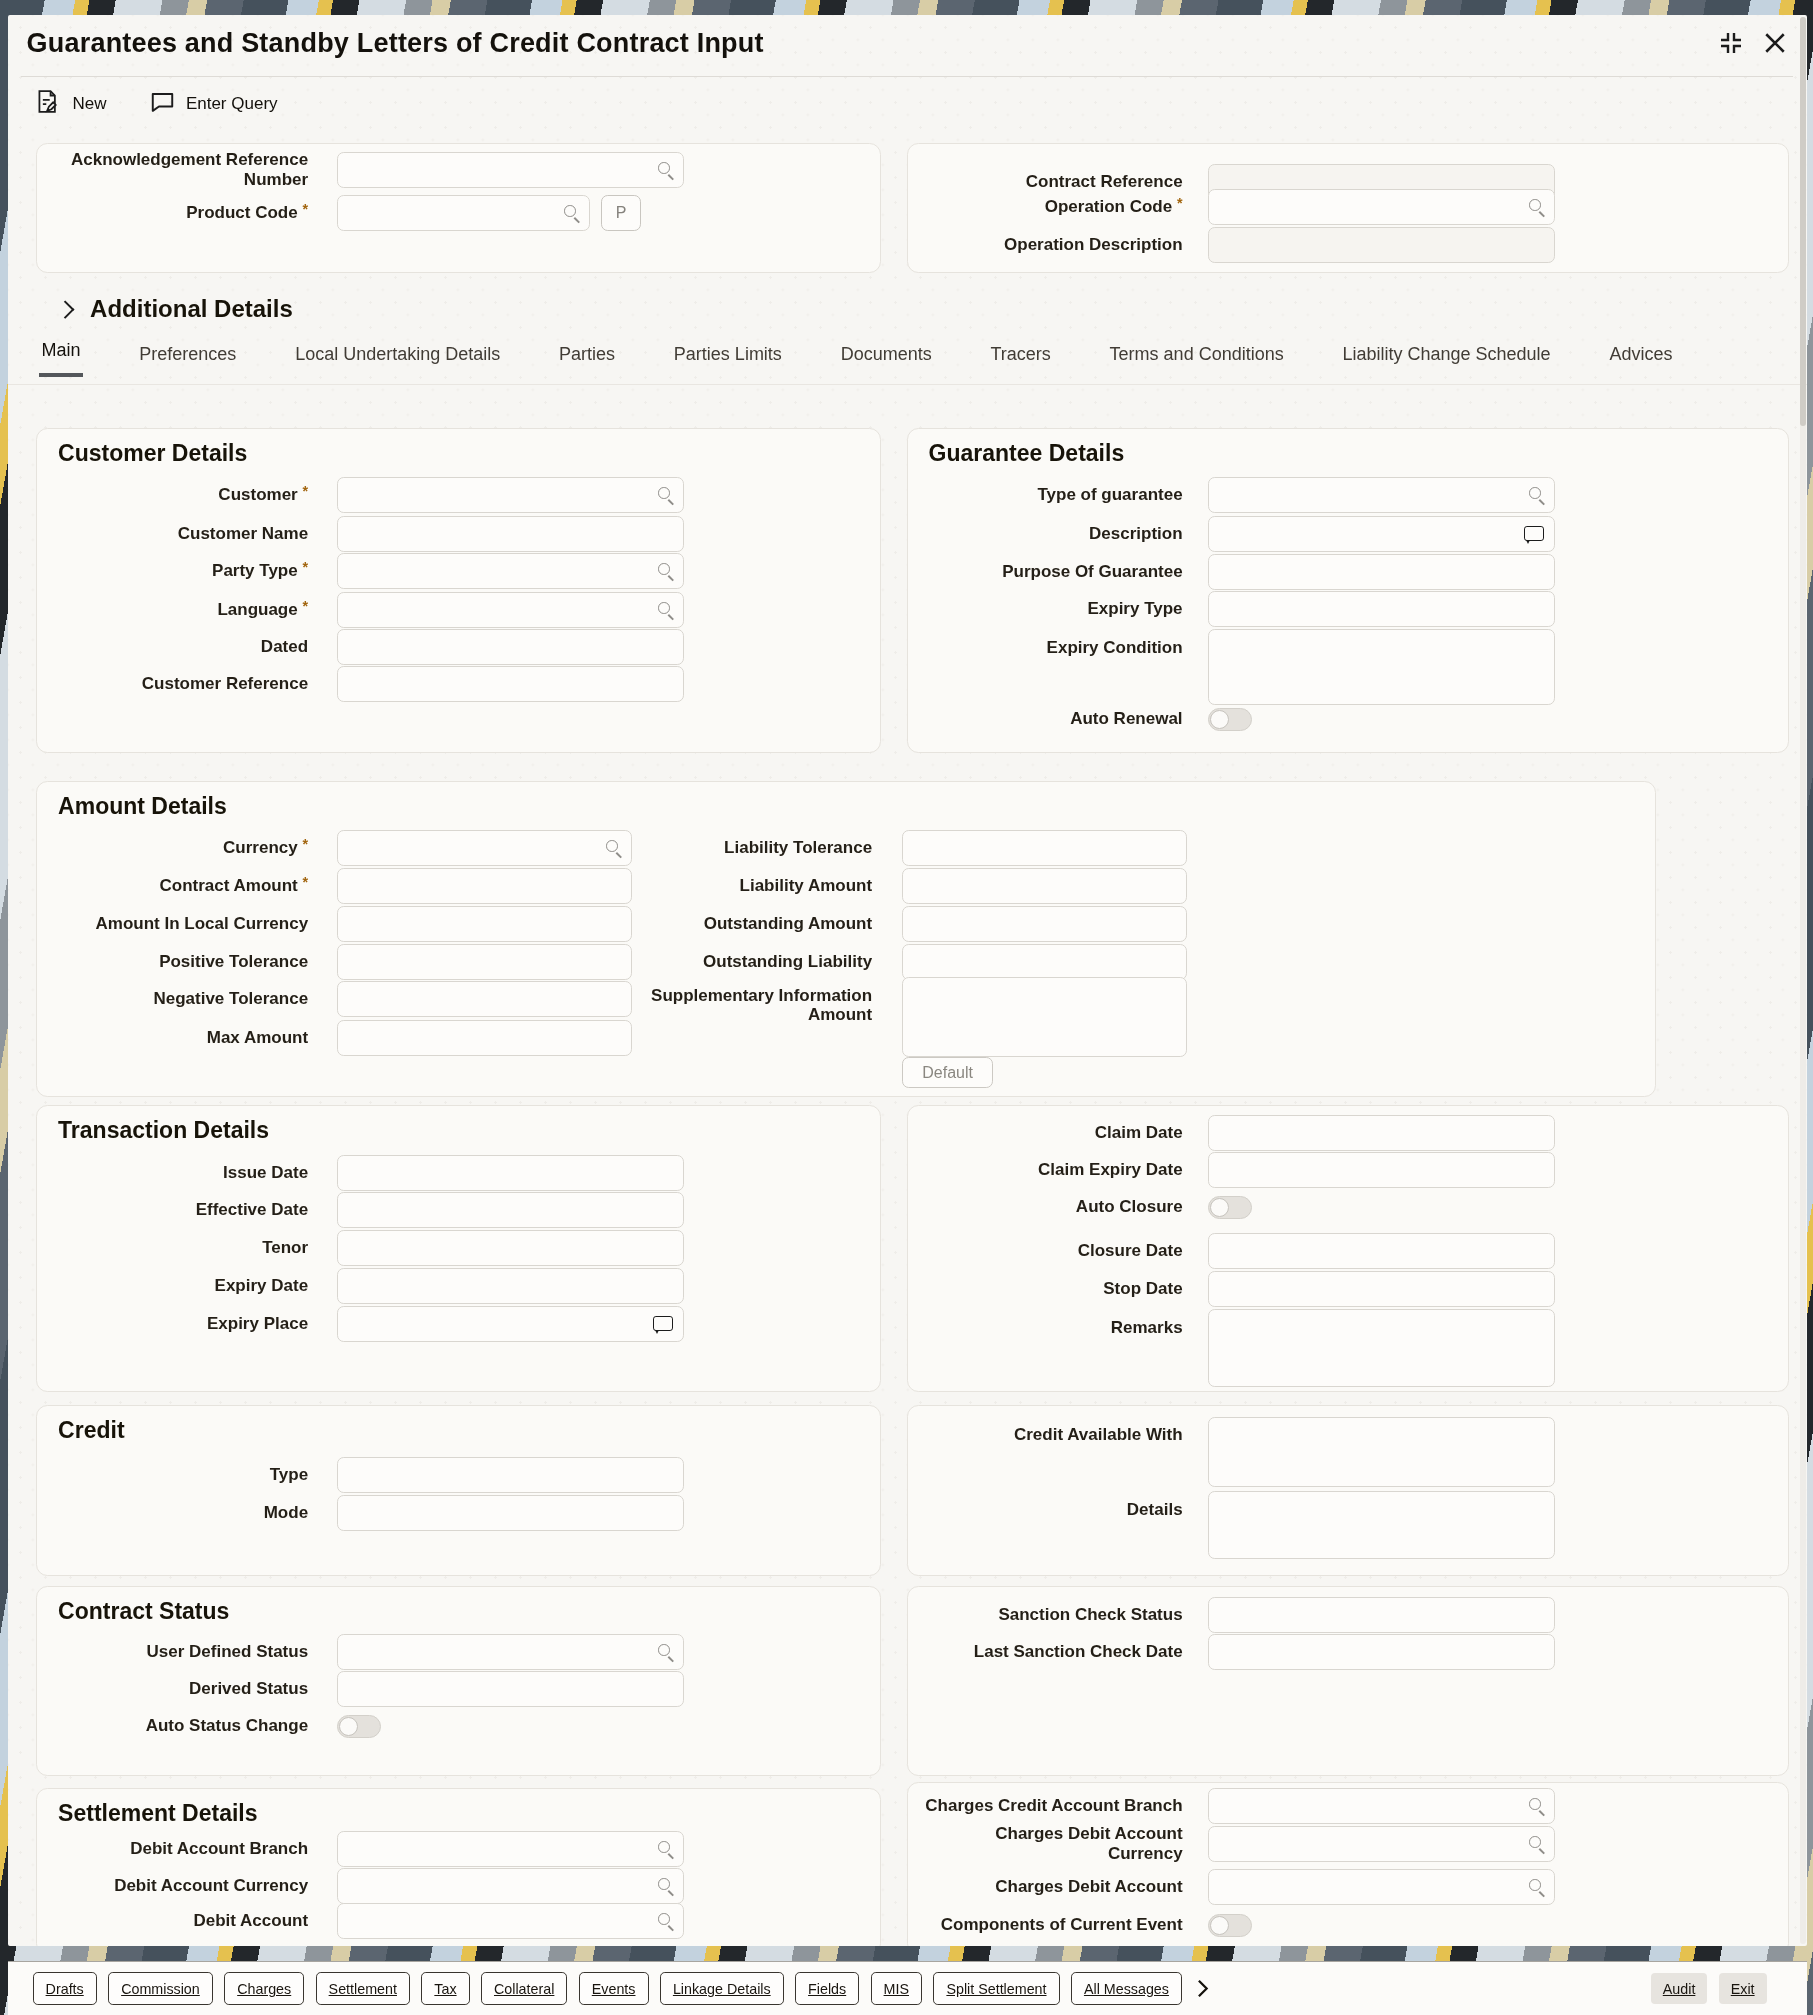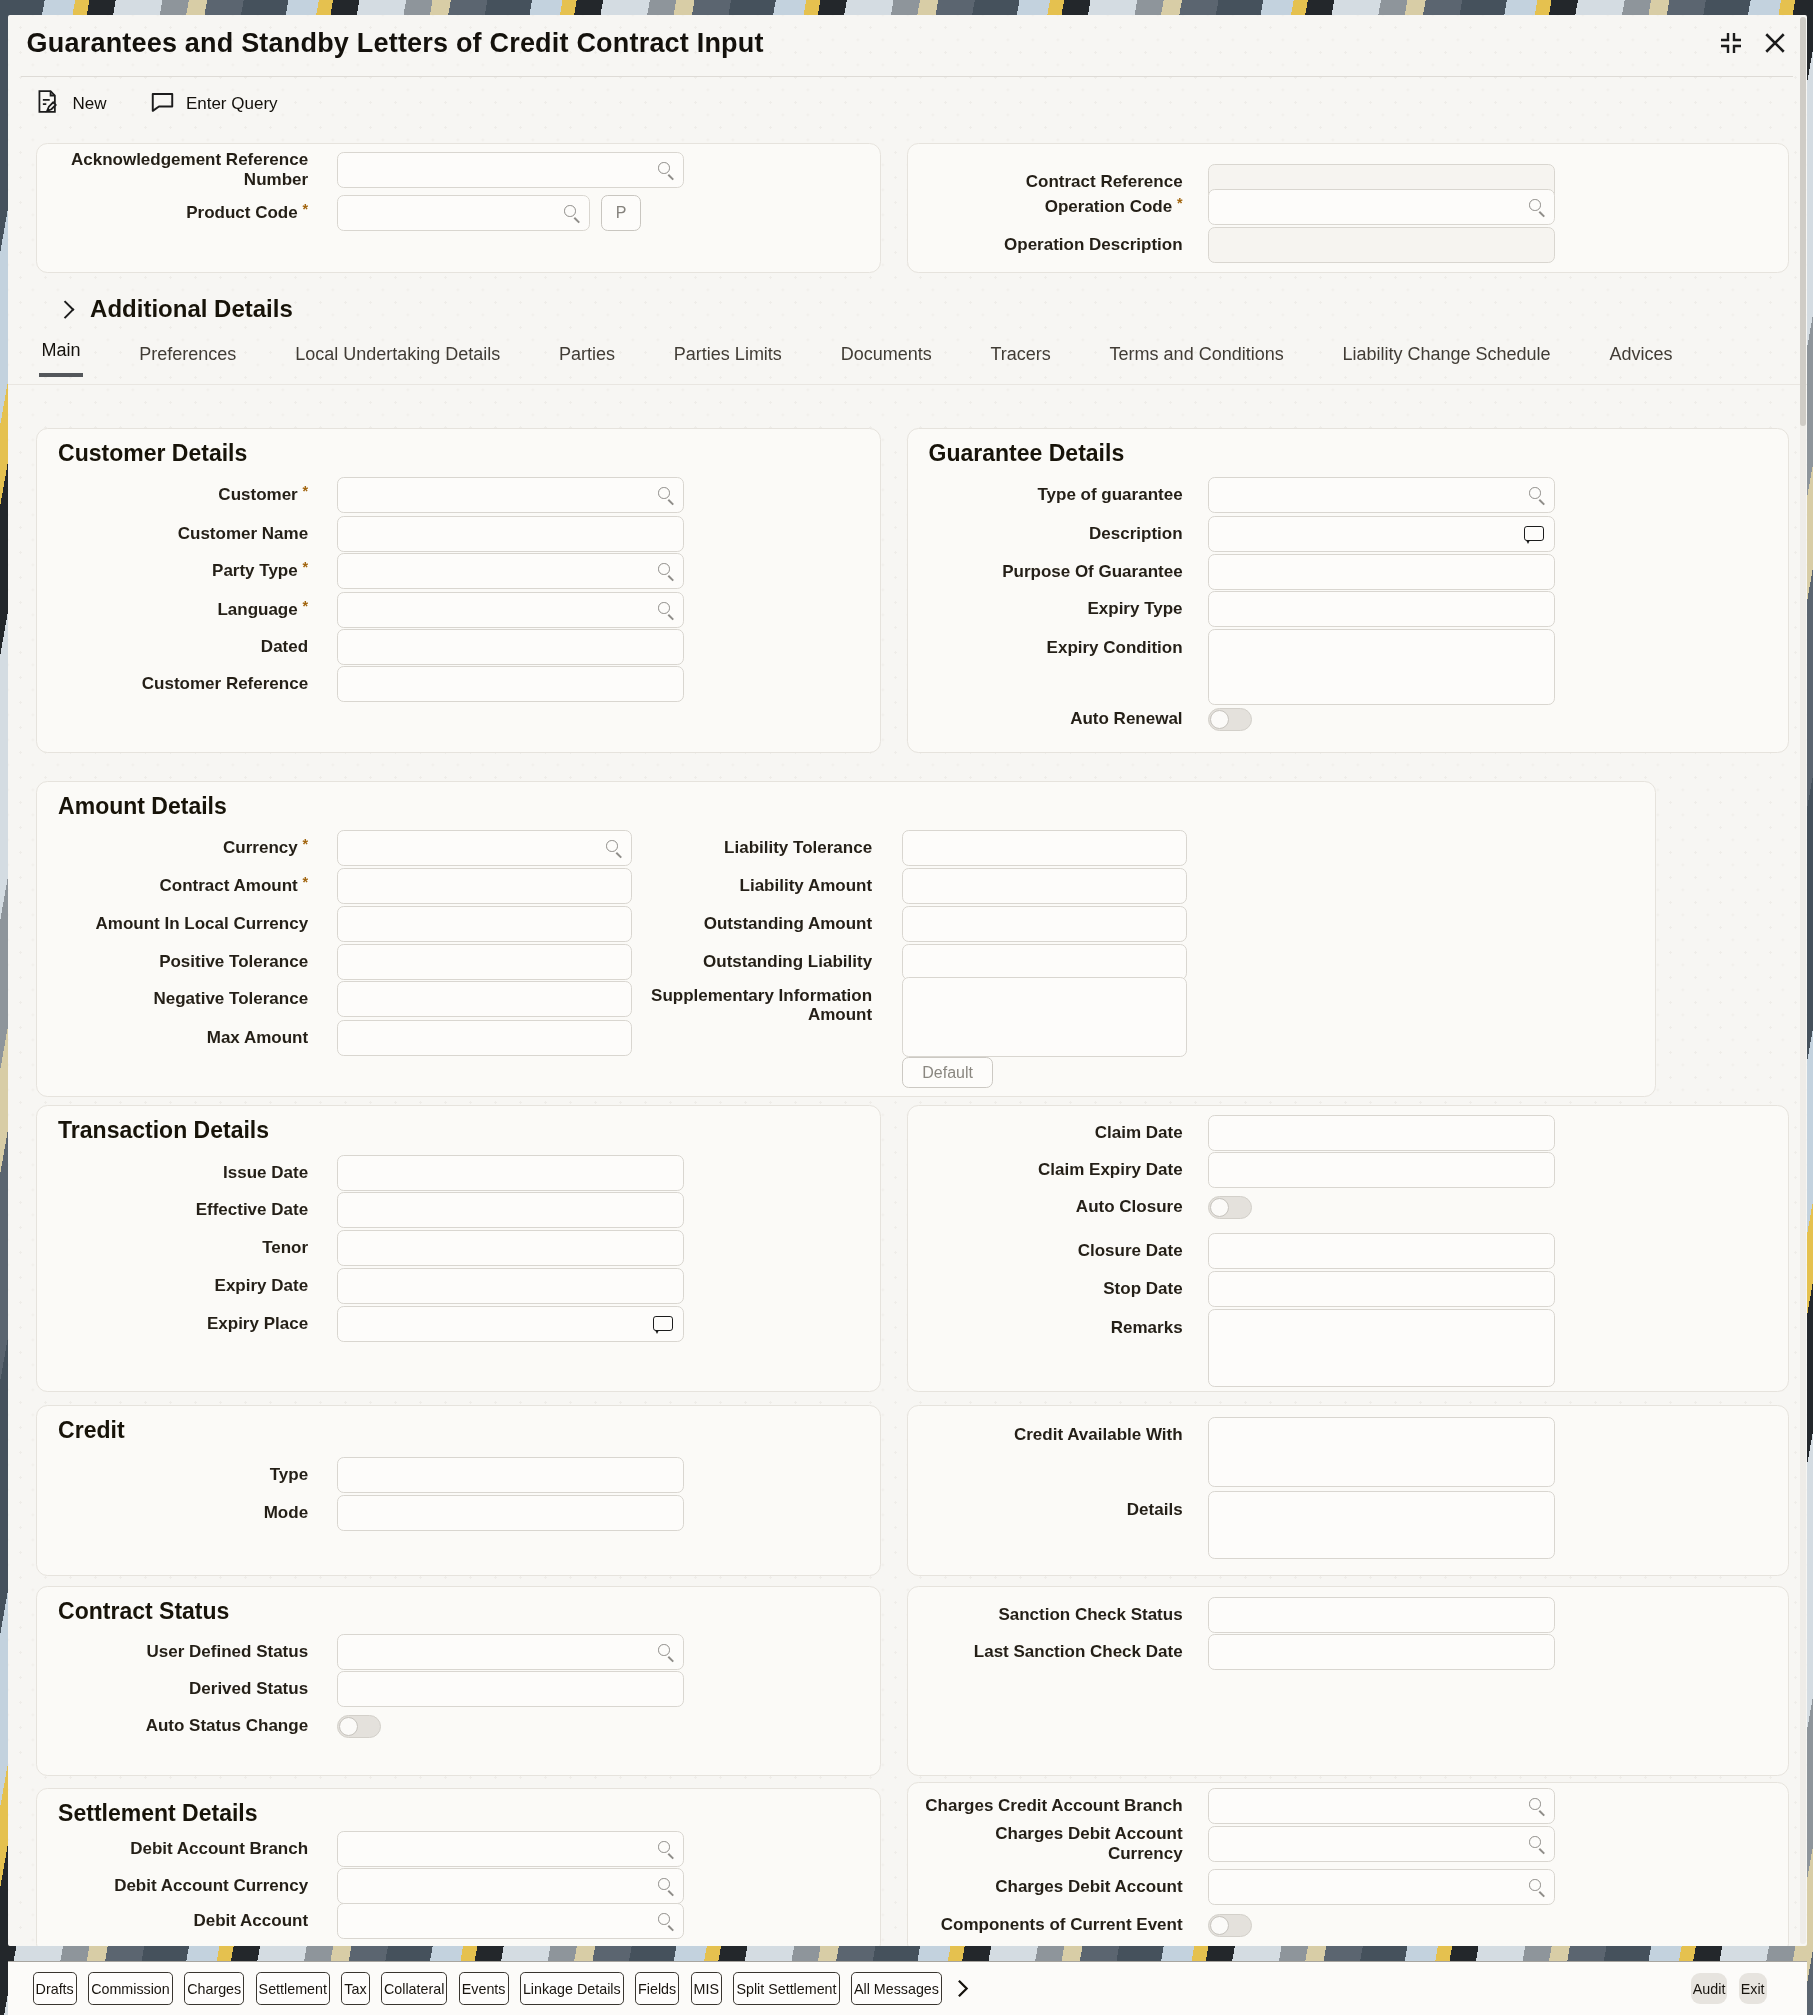--- a/index.html
+++ b/index.html
@@ -67,23 +67,23 @@
   .tabline{position:absolute;left:0;right:0;top:369px;border-top:1px solid #e9e6e1;}
 
   .vscroll{position:absolute;right:1px;top:1.9px;width:5.7px;bottom:1.9px;background:#eeece8;border-radius:2.9px;}
   .vthumb{position:absolute;top:0;width:5.7px;height:409px;background:#cfccc6;border-radius:2.9px;}
 
   .colR{position:absolute;left:588px;width:609px;--lw:247px;--gap:29.5px;--fw:285px;}
   .colR .row{position:absolute;left:0;width:100%;}
 
   .footer{position:absolute;left:7.6px;top:1961px;width:1799px;height:54px;background:#fcfbf9;border-top:1px solid #a8a5a0;
           display:flex;align-items:center;gap:11.4px;padding:0 40px 0 25px;box-sizing:border-box;}
-  .fbtn{height:33px;padding:0 2px;background:#fefdfc;border:1.3px solid #39352f;border-radius:4.8px;
-        font-size:14.3px;color:#19150f;font-family:inherit;display:flex;align-items:center;white-space:nowrap;cursor:pointer;}
-  .fbtn.flat{background:#e7e4df;border:none;border-radius:9px;height:31px;}
+  .fbtn{height:33px;padding:0 12px;background:#fefdfc;border:1.3px solid #39352f;border-radius:4.8px;
+        font-size:14.3px;color:#19150f;font-family:inherit;display:flex;align-items:center;white-space:nowrap;cursor:pointer;text-decoration:underline;}
+  .fbtn.flat{background:#e7e4df;border:none;border-radius:4px;height:31px;}
   .fbtn.audit{margin-left:auto;}
   .fchev{display:flex;align-items:center;margin-left:3.8px;cursor:pointer;}
   .icon-btn{cursor:pointer;display:flex;align-items:center;justify-content:center;}
 </style>
 </head>
 <body>
 
 <div class="window">
 
   <div class="title">Guarantees and Standby Letters of Credit Contract Input</div>

